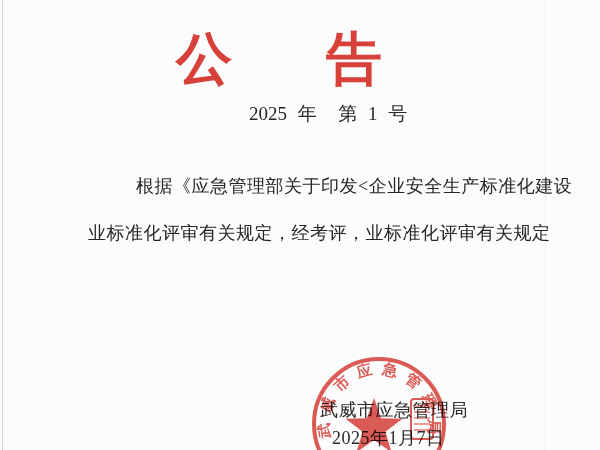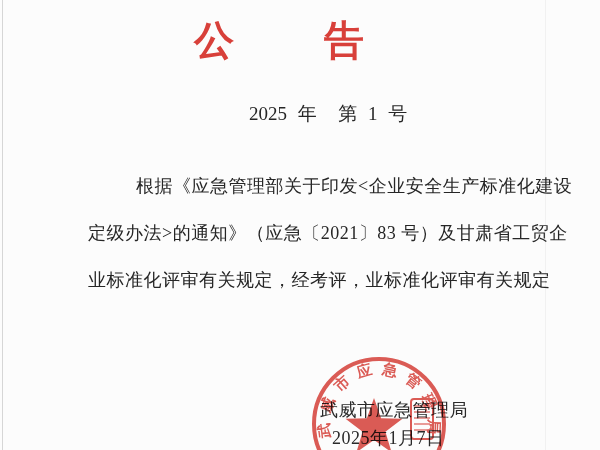--- a/index.html
+++ b/index.html
@@ -21,24 +21,24 @@
     background: #d6d6d6;
   }
   .edge-right {
     position: absolute;
     left: 545px; top: 0;
     width: 1px; height: 450px;
     background: #f1f1f1;
   }
   .doc-title {
     position: absolute;
-    top: 8px; left: 0;
+    top: 26px; left: 0;
     width: 560px;
     text-align: center;
-    font-size: 40px;
+    font-size: 56px;
     line-height: 66px;
     font-weight: bold;
     color: #d8403a;
     word-spacing: 76px;
     letter-spacing: 2px;
   }
   .doc-number {
     position: absolute;
     top: 101px; left: 0;
     width: 560px;
@@ -97,21 +97,20 @@
 <div class="page">
   <div class="edge-left"></div>
   <div class="edge-right"></div>
 
   <div class="doc-title">公 告</div>
 
   <div class="doc-number">2025 年  第 1 号</div>
 
   <div class="doc-body">
     <div class="line indent">根据《应急管理部关于印发&lt;企业安全生产标准化建设</div>
-    <div class="line">定级办法&gt;的通知》（应急〔2021〕83 号）及甘肃省工贸企</div>
     <div class="line">业标准化评审有关规定，经考评，业标准化评审有关规定</div>
   </div>
 
   <div class="doc-signature">武威市应急管理局</div>
   <div class="doc-date">2025年1月7日</div>
 
   <svg class="seal-svg" viewBox="0 0 170 98" xmlns="http://www.w3.org/2000/svg">
     <defs>
       <path id="sealArc" d="M 36,89.1 A 50,50 0 1 1 130,89.1" fill="none"></path>
     </defs>

